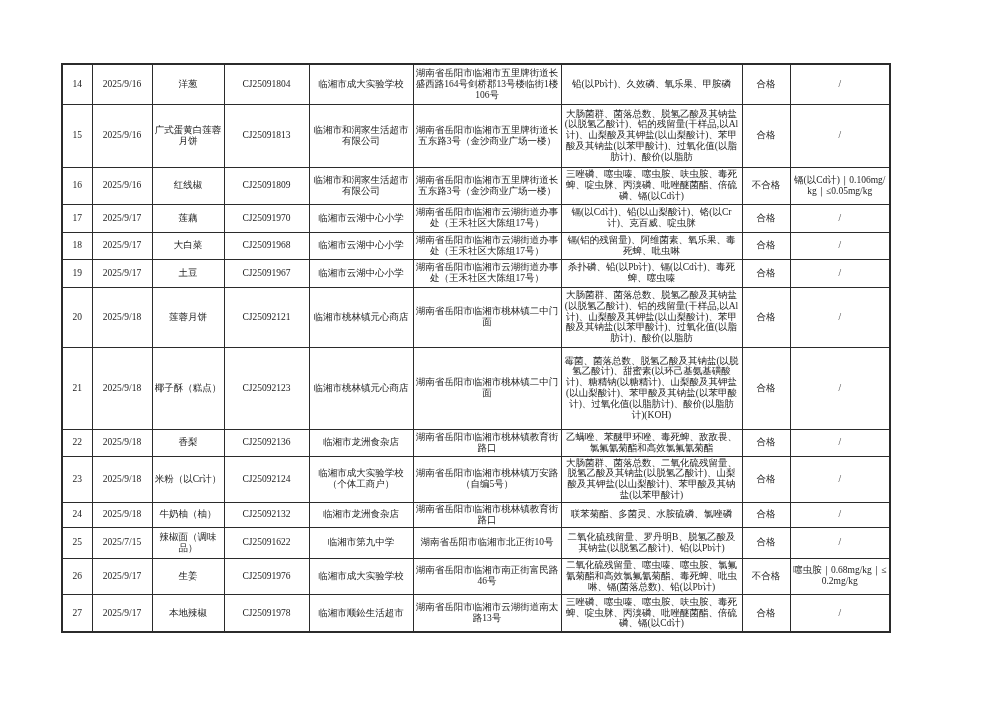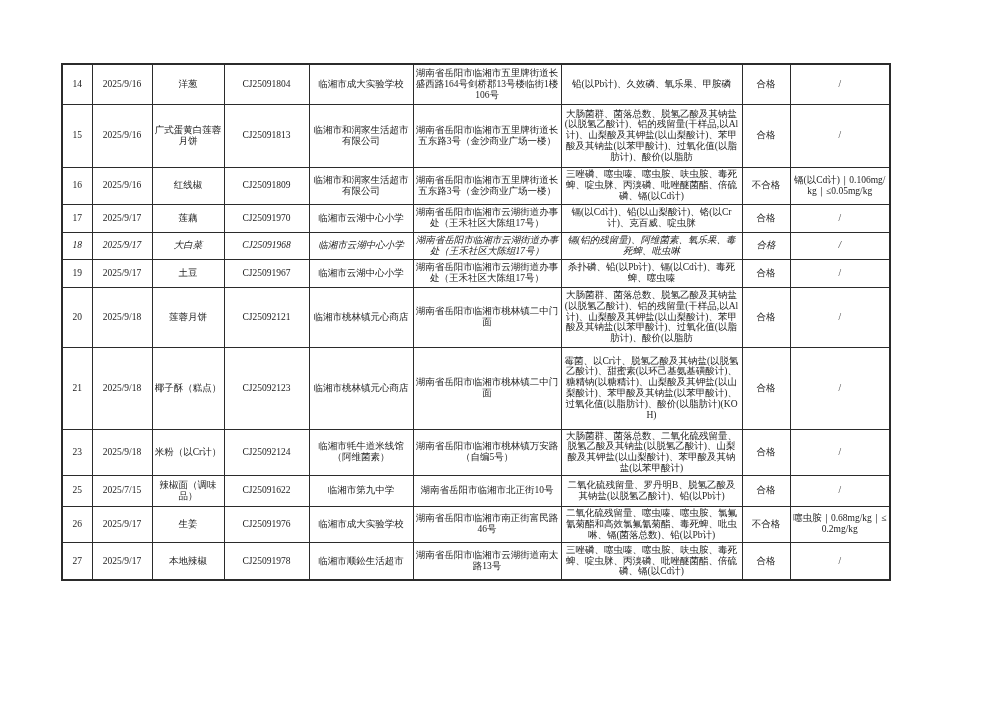--- a/index.html
+++ b/index.html
@@ -100,21 +100,21 @@
           <td>17</td>
           <td>2025/9/17</td>
           <td>莲藕</td>
           <td>CJ25091970</td>
           <td>临湘市云湖中心小学</td>
           <td>湖南省岳阳市临湘市云湖街道办事处（王禾社区大陈组17号）</td>
           <td>镉(以Cd计)、铅(以山梨酸计)、铬(以Cr计)、克百威、啶虫脒</td>
           <td>合格</td>
           <td>/</td>
         </tr>
-        <tr style="height: 27px; font-style: italic;">
+        <tr style="height: 27px;">
           <td>18</td>
           <td>2025/9/17</td>
           <td>大白菜</td>
           <td>CJ25091968</td>
           <td>临湘市云湖中心小学</td>
           <td>湖南省岳阳市临湘市云湖街道办事处（王禾社区大陈组17号）</td>
           <td>镉(铝的残留量)、阿维菌素、氧乐果、毒死蜱、吡虫啉</td>
           <td>合格</td>
           <td>/</td>
         </tr>
@@ -140,32 +140,54 @@
           <td>合格</td>
           <td>/</td>
         </tr>
         <tr style="height: 82px;">
           <td>21</td>
           <td>2025/9/18</td>
           <td>椰子酥（糕点）</td>
           <td>CJ25092123</td>
           <td>临湘市桃林镇元心商店</td>
           <td>湖南省岳阳市临湘市桃林镇二中门面</td>
-          <td>霉菌、以Cr计、脱氢乙酸及其钠盐(以脱氢乙酸计)、甜蜜素(以环己基氨基磺酸计)、糖精钠(以糖精计)、山梨酸及其钾盐(以山梨酸计)、苯甲酸及其钠盐(以苯甲酸计)、过氧化值(以脂肪计)、酸价(以脂肪计)(KOH)</td>
+          <td>霉菌、菌落总数、脱氢乙酸及其钠盐(以脱氢乙酸计)、甜蜜素(以环己基氨基磺酸计)、糖精钠(以糖精计)、山梨酸及其钾盐(以山梨酸计)、苯甲酸及其钠盐(以苯甲酸计)、过氧化值(以脂肪计)、酸价(以脂肪计)(KOH)</td>
+          <td>合格</td>
+          <td>/</td>
+        </tr>
+        <tr style="height: 27px;">
+          <td>22</td>
+          <td>2025/9/18</td>
+          <td>香梨</td>
+          <td>CJ25092136</td>
+          <td>临湘市龙洲食杂店</td>
+          <td>湖南省岳阳市临湘市桃林镇教育街路口</td>
+          <td>乙螨唑、苯醚甲环唑、毒死蜱、敌敌畏、氯氟氰菊酯和高效氯氟氰菊酯</td>
           <td>合格</td>
           <td>/</td>
         </tr>
         <tr style="height: 43px;">
           <td>23</td>
           <td>2025/9/18</td>
           <td>米粉（以Cr计）</td>
           <td>CJ25092124</td>
-          <td>临湘市牦牛道米线馆（阿维菌素）</td>
+          <td>临湘市成大实验学校（个体工商户）</td>
           <td>湖南省岳阳市临湘市桃林镇万安路（自编5号）</td>
           <td>大肠菌群、菌落总数、二氧化硫残留量、脱氢乙酸及其钠盐(以脱氢乙酸计)、山梨酸及其钾盐(以山梨酸计)、苯甲酸及其钠盐(以苯甲酸计)</td>
+          <td>合格</td>
+          <td>/</td>
+        </tr>
+        <tr style="height: 25px;">
+          <td>24</td>
+          <td>2025/9/18</td>
+          <td>牛奶柚（柚）</td>
+          <td>CJ25092132</td>
+          <td>临湘市龙洲食杂店</td>
+          <td>湖南省岳阳市临湘市桃林镇教育街路口</td>
+          <td>联苯菊酯、多菌灵、水胺硫磷、氯唑磷</td>
           <td>合格</td>
           <td>/</td>
         </tr>
         <tr style="height: 31px;">
           <td>25</td>
           <td>2025/7/15</td>
           <td>辣椒面（调味品）</td>
           <td>CJ25091622</td>
           <td>临湘市第九中学</td>
           <td>湖南省岳阳市临湘市北正街10号</td>

